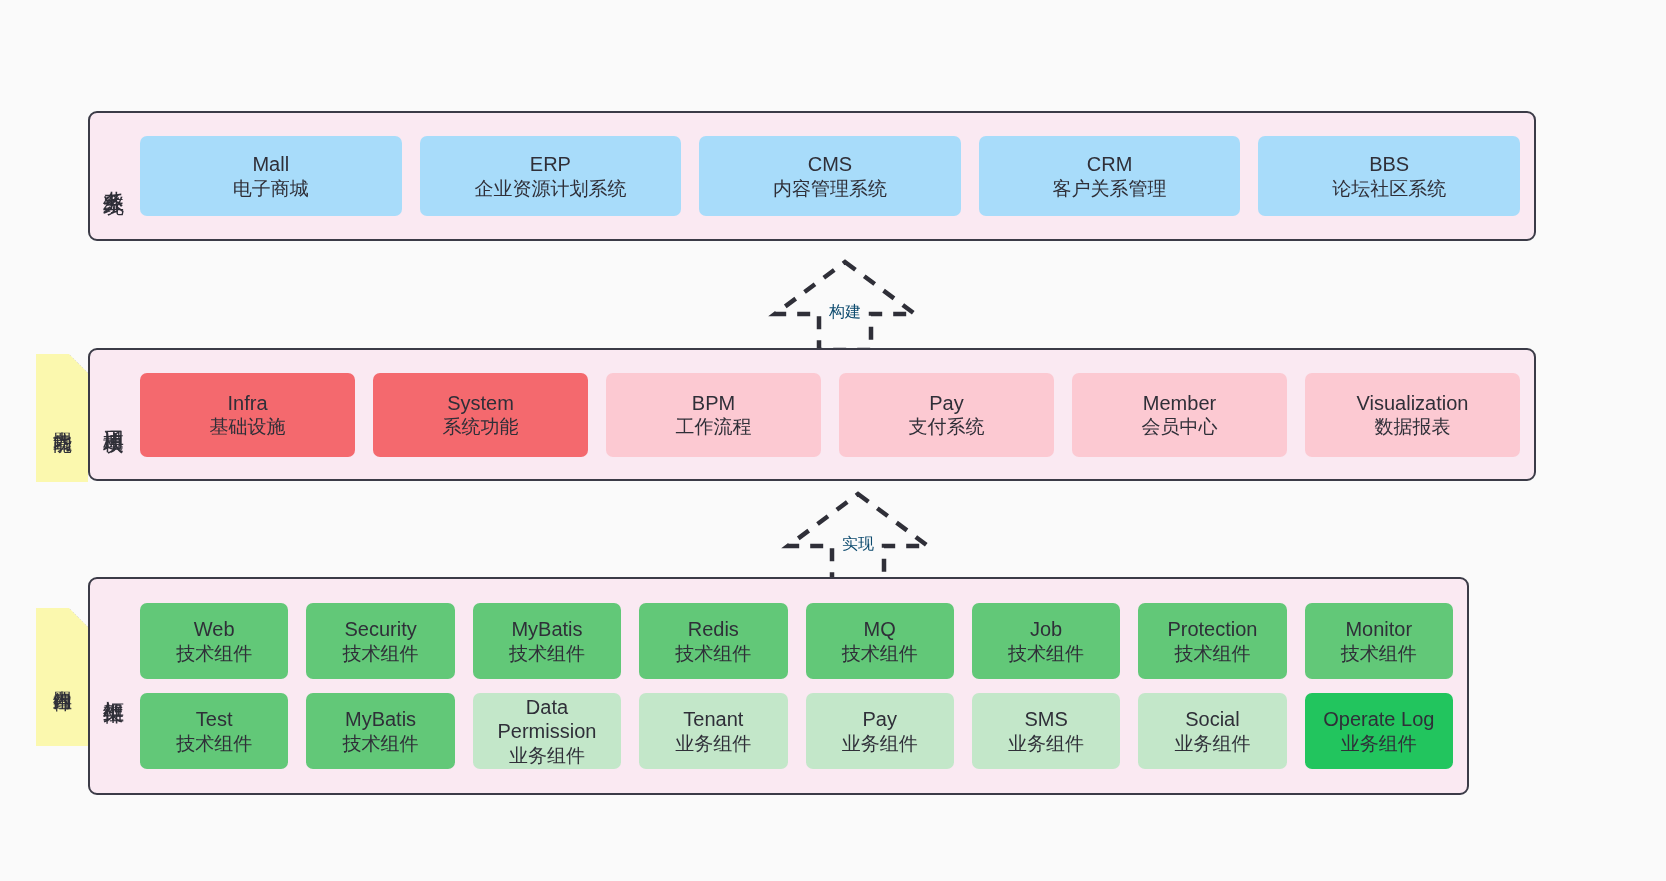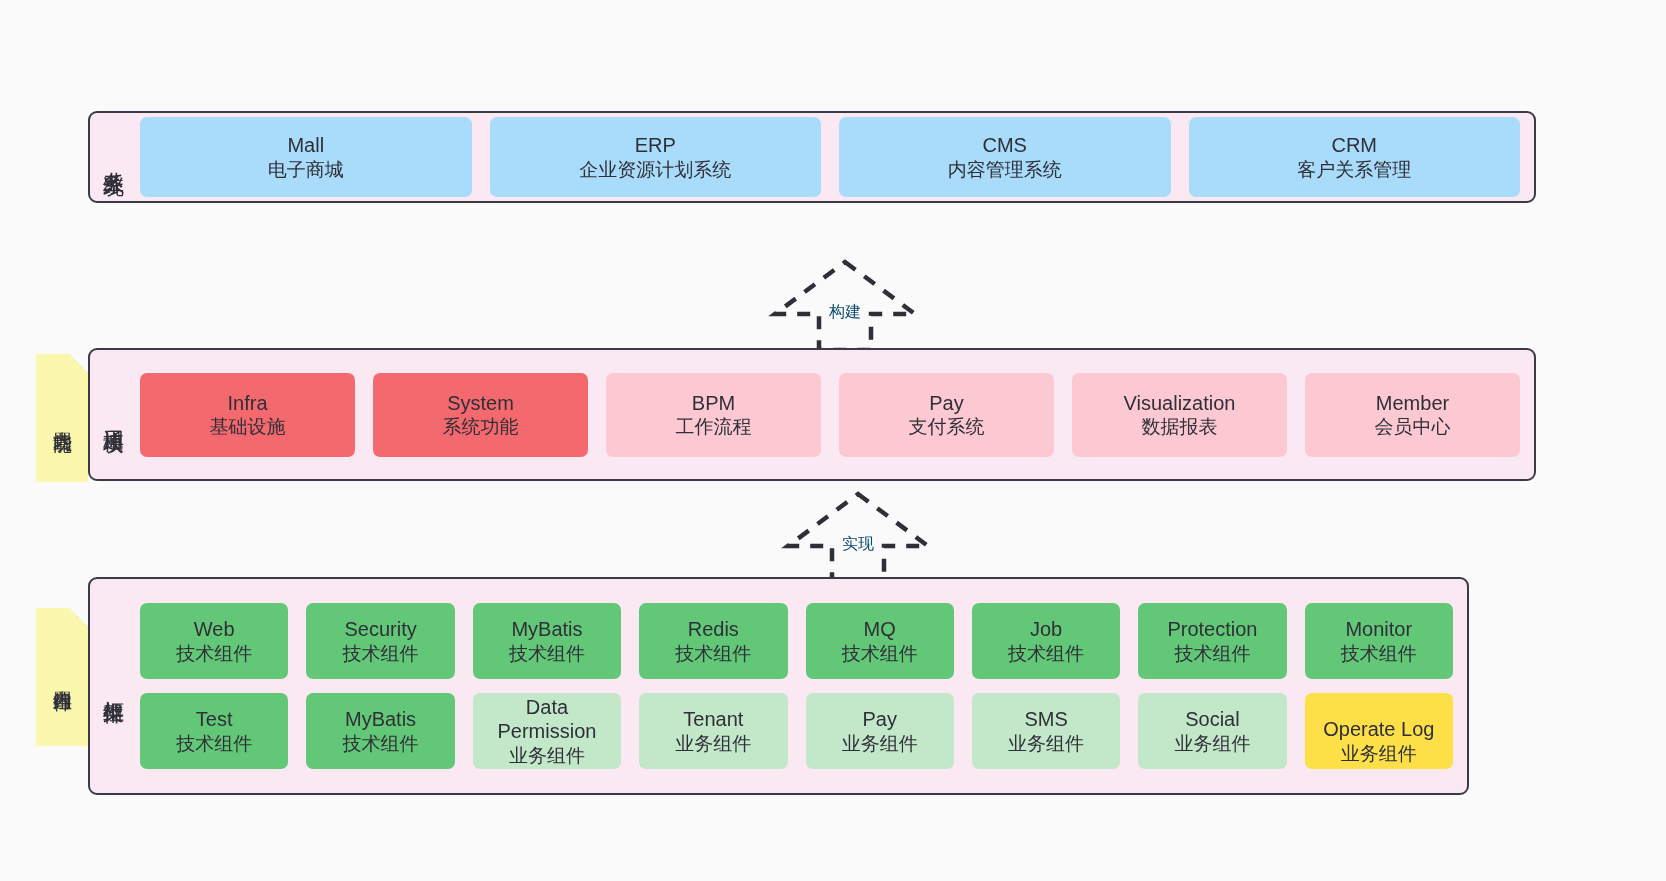--- a/index.html
+++ b/index.html
@@ -115,39 +115,43 @@
     font-size: 16px;
     color: #0c4a6e;
     background: #fafafa;
     padding: 0 2px;
     white-space: nowrap;
   }
 </style>
 </head>
 <body>
 
-<div class="layer" id="layer-business" style="left:88px; top:111px; width:1448px; height:92px;">
+<div class="layer" id="layer-business" style="left:88px; top:111px; width:1448px; height:130px;">
   <div class="layer-label">业务系统</div>
   <div class="layer-body">
     <div class="row" id="row-business">
         <div class="card h-biz" style="background: rgb(168, 220, 250);">
           <div class="t1">Mall</div>
           <div class="t2">电子商城</div>
         </div>
         <div class="card h-biz" style="background: rgb(168, 220, 250);">
           <div class="t1">ERP</div>
           <div class="t2">企业资源计划系统</div>
         </div>
         <div class="card h-biz" style="background: rgb(168, 220, 250);">
           <div class="t1">CMS</div>
           <div class="t2">内容管理系统</div>
         </div>
         <div class="card h-biz" style="background: rgb(168, 220, 250);">
           <div class="t1">CRM</div>
           <div class="t2">客户关系管理</div>
+        </div>
+        <div class="card h-biz" style="background: rgb(168, 220, 250);">
+          <div class="t1">BBS</div>
+          <div class="t2">论坛社区系统</div>
         </div>
       </div>
   </div>
 </div>
 
 <div class="connector" style="left:765px; top:258px;">
   <svg width="160" height="95" viewBox="0 0 160 95" aria-hidden="true">
     <path d="M80 4 L150 56 L106 56 L106 92 L54 92 L54 56 L10 56 Z" fill="none" stroke="#2f2f38" stroke-width="4.5" stroke-dasharray="13 11" stroke-linejoin="miter"></path>
   </svg>
   <div class="conn-label">构建</div>
@@ -172,26 +176,26 @@
         </div>
         <div class="card h-mod" style="background: rgb(252, 201, 210);">
           <div class="t1">BPM</div>
           <div class="t2">工作流程</div>
         </div>
         <div class="card h-mod" style="background: rgb(252, 201, 210);">
           <div class="t1">Pay</div>
           <div class="t2">支付系统</div>
         </div>
         <div class="card h-mod" style="background: rgb(252, 201, 210);">
+          <div class="t1">Member</div>
+          <div class="t2">会员中心</div>
+        </div>
+        <div class="card h-mod" style="background: rgb(252, 201, 210);">
           <div class="t1">Visualization</div>
           <div class="t2">数据报表</div>
-        </div>
-        <div class="card h-mod" style="background: rgb(252, 201, 210);">
-          <div class="t1">Member</div>
-          <div class="t2">会员中心</div>
         </div>
       </div>
   </div>
 </div>
 
 <div class="connector" style="left:778px; top:490px;">
   <svg width="160" height="95" viewBox="0 0 160 95" aria-hidden="true">
     <path d="M80 4 L150 56 L106 56 L106 92 L54 92 L54 56 L10 56 Z" fill="none" stroke="#2f2f38" stroke-width="4.5" stroke-dasharray="13 11" stroke-linejoin="miter"></path>
   </svg>
   <div class="conn-label">实现</div>
@@ -261,19 +265,19 @@
           <div class="t2">业务组件</div>
         </div>
         <div class="card h-comp" style="background: rgb(195, 231, 201);">
           <div class="t1">SMS</div>
           <div class="t2">业务组件</div>
         </div>
         <div class="card h-comp" style="background: rgb(195, 231, 201);">
           <div class="t1">Social</div>
           <div class="t2">业务组件</div>
         </div>
-        <div class="card h-comp" style="background: #fde047; justify-content: flex-end;">
+        <div class="card h-comp" style="background: #22c55e;">
           <div class="t1">Operate Log</div>
           <div class="t2">业务组件</div>
         </div>
       </div>
   </div>
 </div>
 
 </body></html>

